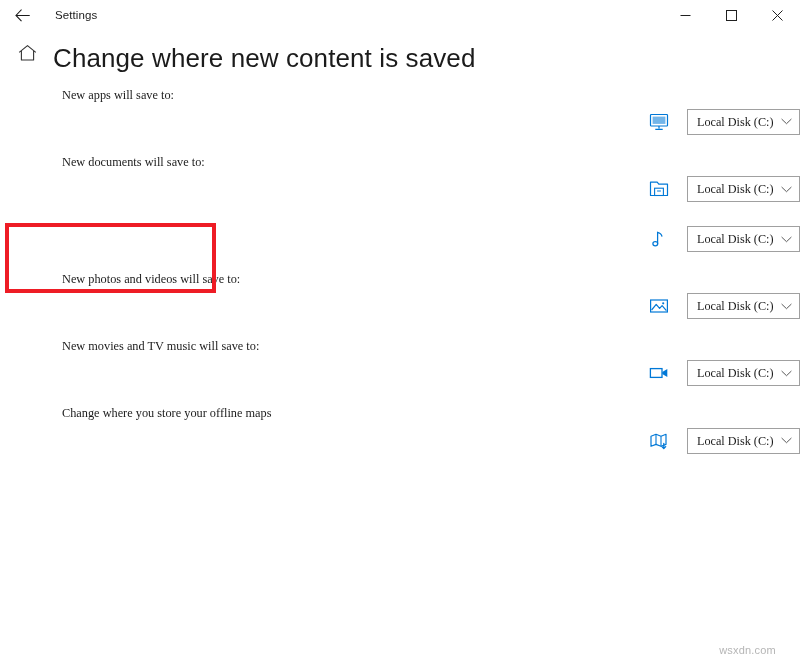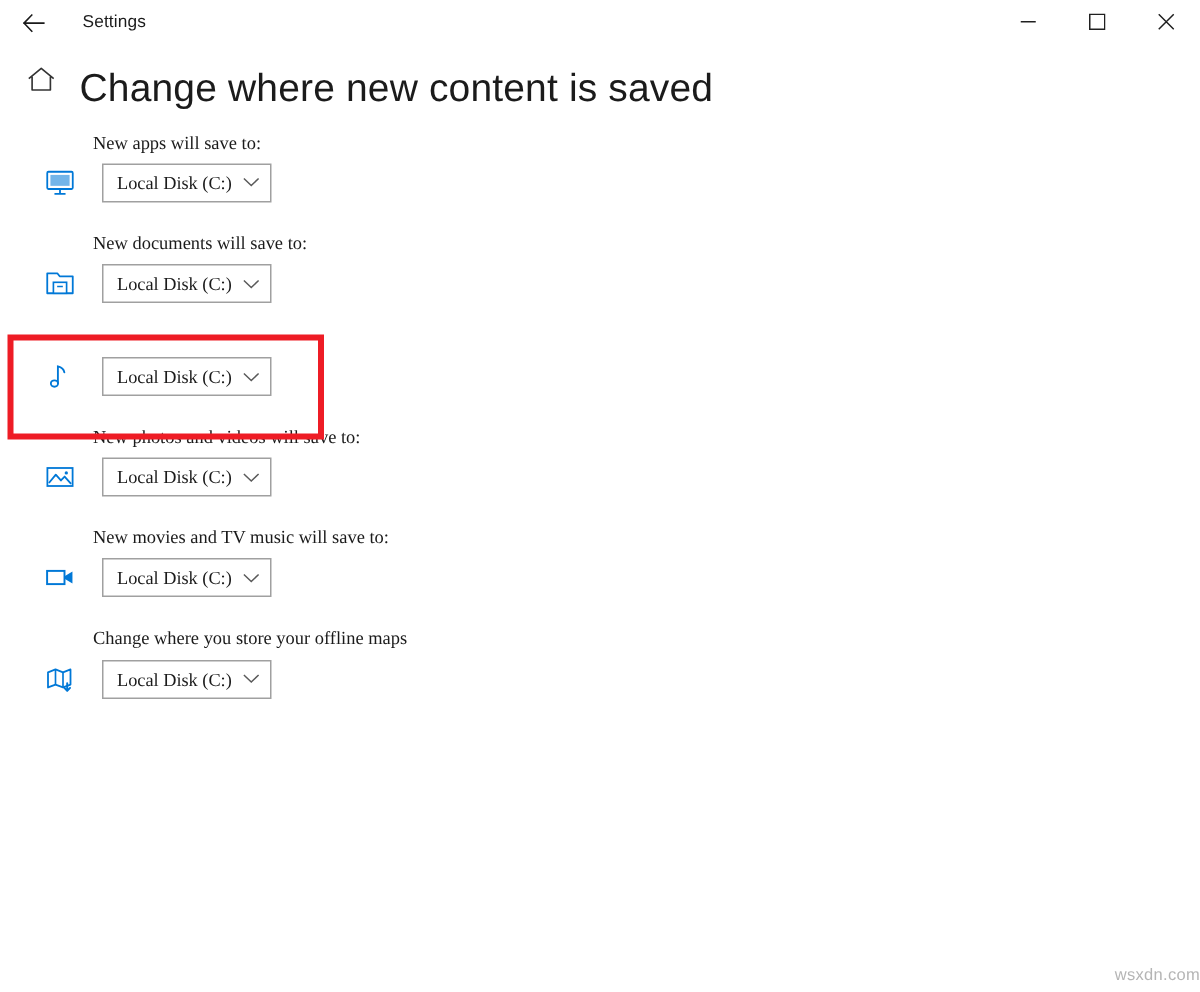--- a/index.html
+++ b/index.html
@@ -53,21 +53,21 @@
     max-width: 380px;
   }
 
   
   .settings { margin-top: 14px; position: relative; }
   .setting-row { position: relative; padding-left: 42px; margin-bottom: 19px; font-family: Liberation Serif, serif; }
   .setting-label {
     font-size: 12.3px; color: #1b1b1b; margin-left: 20px; margin-bottom: 5px;
     line-height: 1.4;
   }
-  .control-line { display: flex; align-items: center; }
+  .control-line { display: flex; align-items: center; justify-content: flex-end; }
   .row-icon {
     width: 30px; min-width: 30px; height: 26px;
     display: flex; align-items: center; justify-content: flex-start;
     color: #0078d7; margin-left: -12px;
   }
   .row-icon svg { display: block; }
   .dropdown {
     width: 113px; height: 26px;
     border: 1px solid #a0a0a0; background: #fff;
     display: flex; align-items: center; justify-content: space-between;
@@ -87,21 +87,21 @@
   
   .get-help {
     display: flex; align-items: center; margin-left: 20px; margin-top: 22px;
   }
   .help-icon { width: 26px; display:flex; align-items:center; color:#1b1b1b; }
   .help-link {
     font-size: 12.3px; color: #0067c0; text-decoration: none; margin-left: 5px;
   }
 
   .watermark {
-    position: absolute; right: 0; bottom: 5px;
+    position: absolute; right: 24px; bottom: 5px;
     font-size: 11px; color: #b5b5b5; letter-spacing: .2px;
   }
 </style>
 </head>
 <body>
 
 <div class="window">
 
   <div class="titlebar">
     <div class="back-btn">
@@ -163,21 +163,21 @@
           <span class="dropdown-value">Local Disk (C:)</span>
           <span class="chev">
             <svg width="11" height="7" viewBox="0 0 11 7">
                 <path d="M0.6 1 L5.5 5.7 L10.4 1" stroke="#5a5a5a" stroke-width="1" fill="none"></path>
               </svg>
           </span>
         </div>
       </div>
     </div>
 
-    <div class="setting-row" style="margin-bottom:36px;">
+    <div class="setting-row" style="margin-bottom:24px;">
       <div class="setting-label">New documents will save to:</div>
       <div class="control-line">
         <span class="row-icon">
           <svg width="20" height="18" viewBox="0 0 20 18">
             <path d="M1.5 4.2 L1.5 15.5 L18.5 15.5 L18.5 4.2 L9.8 4.2 L8.2 2.2 L1.5 2.2 Z" stroke="#0078d7" stroke-width="1.2" fill="none" stroke-linejoin="round"></path>
             <rect x="5.6" y="8.2" width="8.8" height="7.3" stroke="#0078d7" stroke-width="1.1" fill="#fff"></rect>
             <path d="M8.1 11 L11.9 11" stroke="#0078d7" stroke-width="1"></path>
           </svg>
         </span>
         <div class="dropdown">

